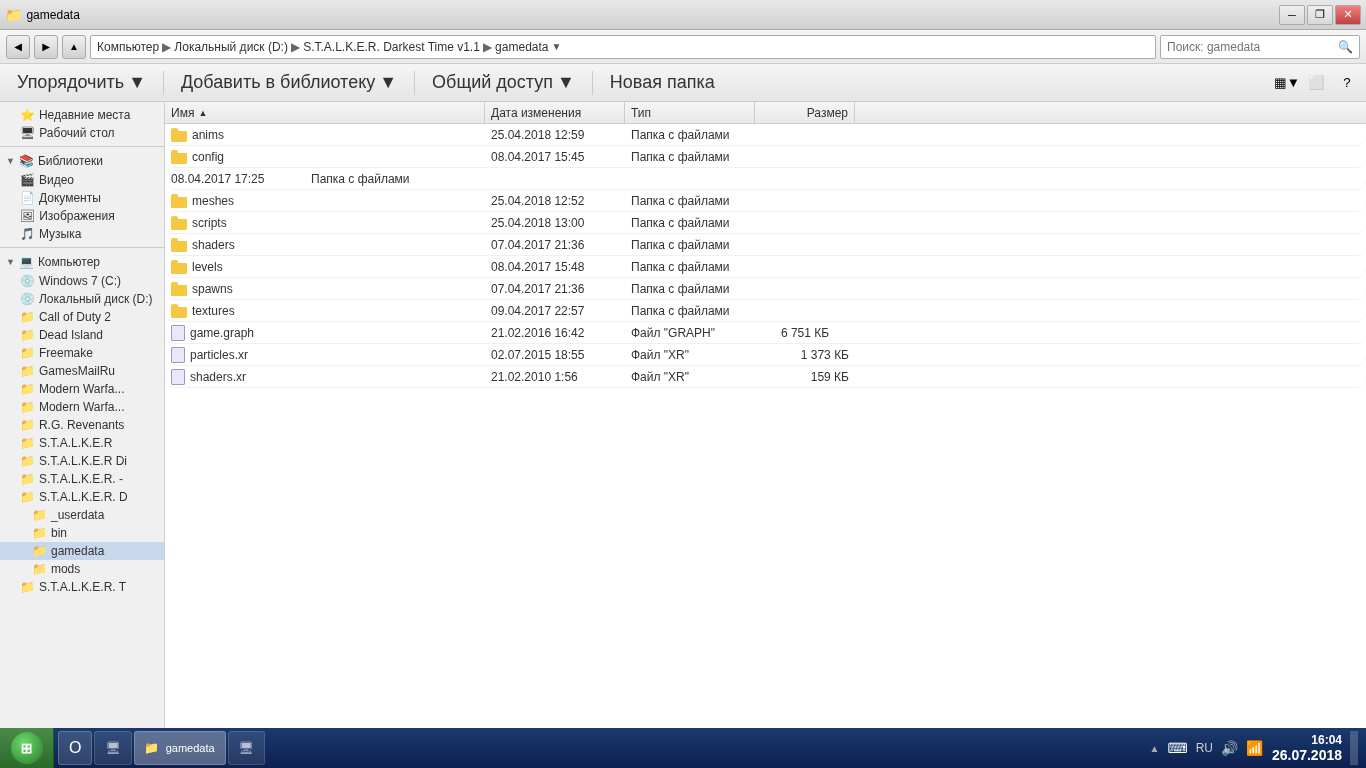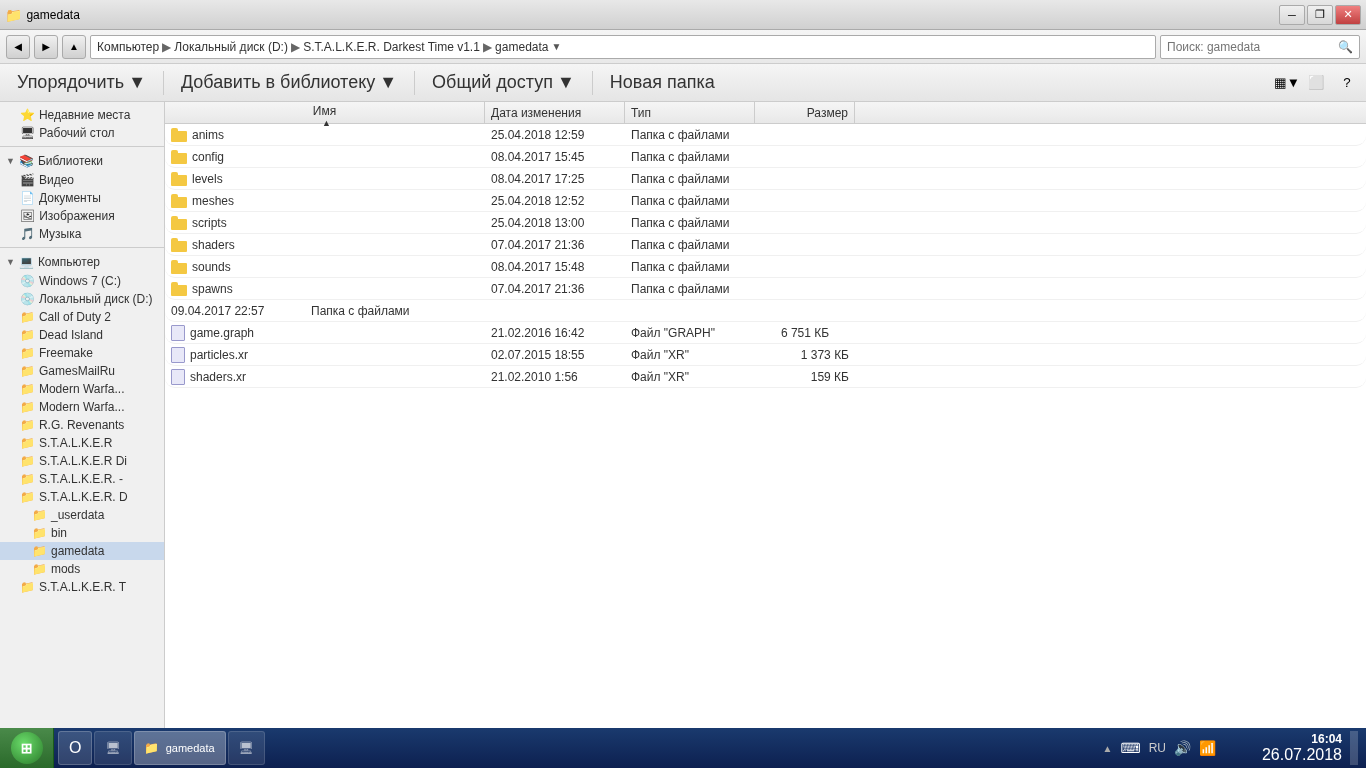--- a/index.html
+++ b/index.html
@@ -168,21 +168,21 @@
     .col-header {
       padding: 2px 6px;
       font-size: 12px;
       color: #333;
       border-right: 1px solid #ccc;
       cursor: pointer;
       height: 100%;
       display: flex; align-items: center;
       user-select: none;
     }
-    .col-name { width: 320px; min-width: 320px; flex-direction: column; }
+    .col-name { width: 320px; min-width: 320px; }
     .col-date { width: 140px; min-width: 140px; }
     .col-type { width: 130px; min-width: 130px; }
     .col-size { width: 100px; min-width: 100px; text-align: right; justify-content: flex-end; }
     .col-sort-arrow { margin-left: 4px; font-size: 9px; }
 
     .file-row {
       display: flex;
       align-items: center;
       height: 22px;
       border-bottom: 1px solid #f0f0f0;
@@ -249,23 +249,23 @@
       cursor: pointer;
       display: flex; align-items: center; gap: 6px;
       color: white; font-size: 12px;
     }
     .taskbar-item.active { background: rgba(255,255,255,0.3); }
     .taskbar-right {
       display: flex; align-items: center; gap: 8px;
       padding: 0 8px;
       color: white;
     }
-    .clock { text-align: right; margin-left: 37px; }
+    .clock { text-align: right; }
     .clock-time { font-size: 12px; font-weight: bold; }
-    .clock-date { font-size: 16px; }
+    .clock-date { font-size: 14px; font-weight: bold; }
     .lang-indicator { font-size: 12px; color: #ccc; }
 
     
     .sidebar::-webkit-scrollbar { width: 8px; }
     .sidebar::-webkit-scrollbar-track { background: #e8e8e8; }
     .sidebar::-webkit-scrollbar-thumb { background: #b0b0b0; border-radius: 4px; }
 
     .file-list-container::-webkit-scrollbar { width: 8px; }
     .file-list-container::-webkit-scrollbar-track { background: #f0f0f0; }
     .file-list-container::-webkit-scrollbar-thumb { background: #c0c0c0; border-radius: 4px; }
@@ -487,92 +487,92 @@
            <span style="position:absolute;bottom:0;left:0;width:16px;height:11px;background:#f4c842;border-radius:1px;display:block;"></span>
            <span style="position:absolute;top:0;left:0;width:7px;height:5px;background:#f4c842;border-radius:2px 2px 0 0;display:block;"></span>
          </span>
         <span>config</span>
       </div>
       <div class="file-cell cell-date">08.04.2017 15:45</div>
       <div class="file-cell cell-type">Папка с файлами</div>
       <div class="file-cell cell-size" style="text-align:right;"></div>
     </div>
         <div class="file-row">
+      <div class="file-cell cell-date">08.04.2017 17:25</div>
+      <div class="file-cell cell-type">Папка с файлами</div>
+      <div class="file-cell cell-size" style="text-align:right;"></div>
+    </div>
+        <div class="file-row">
+      <div class="file-cell cell-name">
+        <span style="display:inline-block;width:16px;height:14px;position:relative;">
+           <span style="position:absolute;bottom:0;left:0;width:16px;height:11px;background:#f4c842;border-radius:1px;display:block;"></span>
+           <span style="position:absolute;top:0;left:0;width:7px;height:5px;background:#f4c842;border-radius:2px 2px 0 0;display:block;"></span>
+         </span>
+        <span>meshes</span>
+      </div>
+      <div class="file-cell cell-date">25.04.2018 12:52</div>
+      <div class="file-cell cell-type">Папка с файлами</div>
+      <div class="file-cell cell-size" style="text-align:right;"></div>
+    </div>
+        <div class="file-row">
+      <div class="file-cell cell-name">
+        <span style="display:inline-block;width:16px;height:14px;position:relative;">
+           <span style="position:absolute;bottom:0;left:0;width:16px;height:11px;background:#f4c842;border-radius:1px;display:block;"></span>
+           <span style="position:absolute;top:0;left:0;width:7px;height:5px;background:#f4c842;border-radius:2px 2px 0 0;display:block;"></span>
+         </span>
+        <span>scripts</span>
+      </div>
+      <div class="file-cell cell-date">25.04.2018 13:00</div>
+      <div class="file-cell cell-type">Папка с файлами</div>
+      <div class="file-cell cell-size" style="text-align:right;"></div>
+    </div>
+        <div class="file-row">
+      <div class="file-cell cell-name">
+        <span style="display:inline-block;width:16px;height:14px;position:relative;">
+           <span style="position:absolute;bottom:0;left:0;width:16px;height:11px;background:#f4c842;border-radius:1px;display:block;"></span>
+           <span style="position:absolute;top:0;left:0;width:7px;height:5px;background:#f4c842;border-radius:2px 2px 0 0;display:block;"></span>
+         </span>
+        <span>shaders</span>
+      </div>
+      <div class="file-cell cell-date">07.04.2017 21:36</div>
+      <div class="file-cell cell-type">Папка с файлами</div>
+      <div class="file-cell cell-size" style="text-align:right;"></div>
+    </div>
+        <div class="file-row">
       <div class="file-cell cell-name">
         <span style="display:inline-block;width:16px;height:14px;position:relative;">
            <span style="position:absolute;bottom:0;left:0;width:16px;height:11px;background:#f4c842;border-radius:1px;display:block;"></span>
            <span style="position:absolute;top:0;left:0;width:7px;height:5px;background:#f4c842;border-radius:2px 2px 0 0;display:block;"></span>
          </span>
         <span>levels</span>
       </div>
-      <div class="file-cell cell-date">08.04.2017 17:25</div>
-      <div class="file-cell cell-type">Папка с файлами</div>
-      <div class="file-cell cell-size" style="text-align:right;"></div>
-    </div>
-        <div class="file-row">
-      <div class="file-cell cell-name">
-        <span style="display:inline-block;width:16px;height:14px;position:relative;">
-           <span style="position:absolute;bottom:0;left:0;width:16px;height:11px;background:#f4c842;border-radius:1px;display:block;"></span>
-           <span style="position:absolute;top:0;left:0;width:7px;height:5px;background:#f4c842;border-radius:2px 2px 0 0;display:block;"></span>
-         </span>
-        <span>meshes</span>
-      </div>
-      <div class="file-cell cell-date">25.04.2018 12:52</div>
-      <div class="file-cell cell-type">Папка с файлами</div>
-      <div class="file-cell cell-size" style="text-align:right;"></div>
-    </div>
-        <div class="file-row">
-      <div class="file-cell cell-name">
-        <span style="display:inline-block;width:16px;height:14px;position:relative;">
-           <span style="position:absolute;bottom:0;left:0;width:16px;height:11px;background:#f4c842;border-radius:1px;display:block;"></span>
-           <span style="position:absolute;top:0;left:0;width:7px;height:5px;background:#f4c842;border-radius:2px 2px 0 0;display:block;"></span>
-         </span>
-        <span>scripts</span>
-      </div>
-      <div class="file-cell cell-date">25.04.2018 13:00</div>
-      <div class="file-cell cell-type">Папка с файлами</div>
-      <div class="file-cell cell-size" style="text-align:right;"></div>
-    </div>
-        <div class="file-row">
-      <div class="file-cell cell-name">
-        <span style="display:inline-block;width:16px;height:14px;position:relative;">
-           <span style="position:absolute;bottom:0;left:0;width:16px;height:11px;background:#f4c842;border-radius:1px;display:block;"></span>
-           <span style="position:absolute;top:0;left:0;width:7px;height:5px;background:#f4c842;border-radius:2px 2px 0 0;display:block;"></span>
-         </span>
-        <span>shaders</span>
+      <div class="file-cell cell-date">08.04.2017 15:48</div>
+      <div class="file-cell cell-type">Папка с файлами</div>
+      <div class="file-cell cell-size" style="text-align:right;"></div>
+    </div>
+        <div class="file-row">
+      <div class="file-cell cell-name">
+        <span style="display:inline-block;width:16px;height:14px;position:relative;">
+           <span style="position:absolute;bottom:0;left:0;width:16px;height:11px;background:#f4c842;border-radius:1px;display:block;"></span>
+           <span style="position:absolute;top:0;left:0;width:7px;height:5px;background:#f4c842;border-radius:2px 2px 0 0;display:block;"></span>
+         </span>
+        <span>spawns</span>
       </div>
       <div class="file-cell cell-date">07.04.2017 21:36</div>
       <div class="file-cell cell-type">Папка с файлами</div>
       <div class="file-cell cell-size" style="text-align:right;"></div>
     </div>
         <div class="file-row">
       <div class="file-cell cell-name">
         <span style="display:inline-block;width:16px;height:14px;position:relative;">
            <span style="position:absolute;bottom:0;left:0;width:16px;height:11px;background:#f4c842;border-radius:1px;display:block;"></span>
            <span style="position:absolute;top:0;left:0;width:7px;height:5px;background:#f4c842;border-radius:2px 2px 0 0;display:block;"></span>
          </span>
-        <span>sounds</span>
-      </div>
-      <div class="file-cell cell-date">08.04.2017 15:48</div>
-      <div class="file-cell cell-type">Папка с файлами</div>
-      <div class="file-cell cell-size" style="text-align:right;"></div>
-    </div>
-        <div class="file-row">
-      <div class="file-cell cell-name">
-        <span style="display:inline-block;width:16px;height:14px;position:relative;">
-           <span style="position:absolute;bottom:0;left:0;width:16px;height:11px;background:#f4c842;border-radius:1px;display:block;"></span>
-           <span style="position:absolute;top:0;left:0;width:7px;height:5px;background:#f4c842;border-radius:2px 2px 0 0;display:block;"></span>
-         </span>
-        <span>spawns</span>
-      </div>
-      <div class="file-cell cell-date">07.04.2017 21:36</div>
-      <div class="file-cell cell-type">Папка с файлами</div>
-      <div class="file-cell cell-size" style="text-align:right;"></div>
-    </div>
-        <div class="file-row">
+        <span>textures</span>
+      </div>
       <div class="file-cell cell-date">09.04.2017 22:57</div>
       <div class="file-cell cell-type">Папка с файлами</div>
       <div class="file-cell cell-size" style="text-align:right;"></div>
     </div>
         <div class="file-row">
       <div class="file-cell cell-name">
         <span style="display:inline-block;width:14px;height:16px;background:#e8e8f8;border:1px solid #9999cc;border-radius:1px;position:relative;">
          </span>
         <span>game.graph</span>
       </div>

